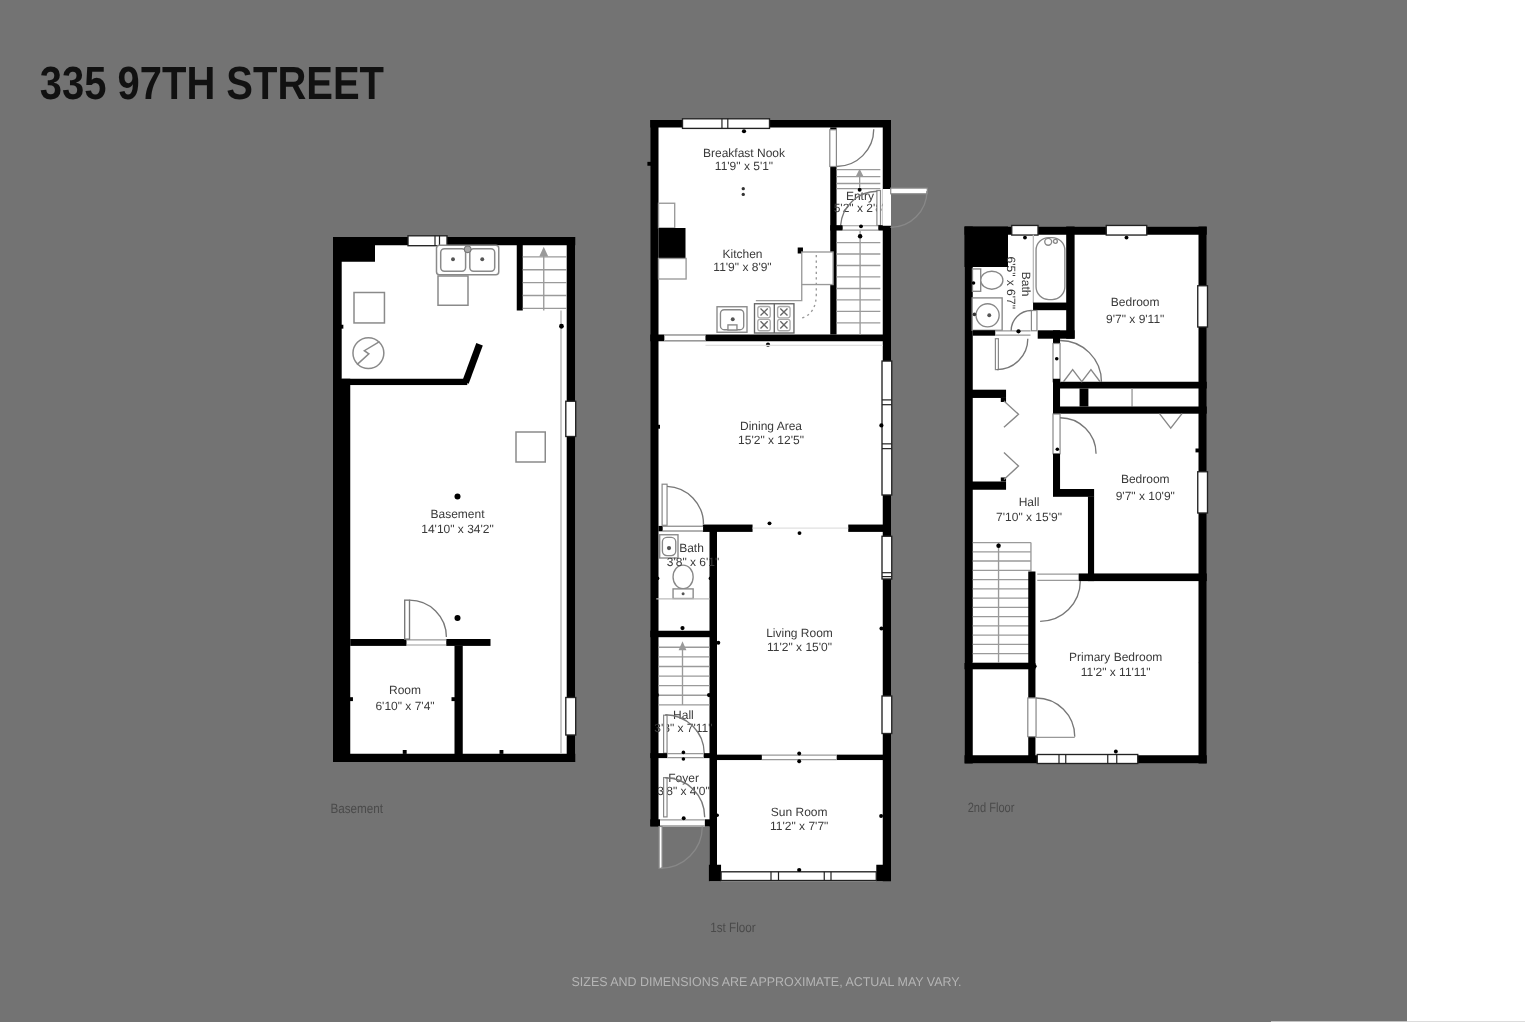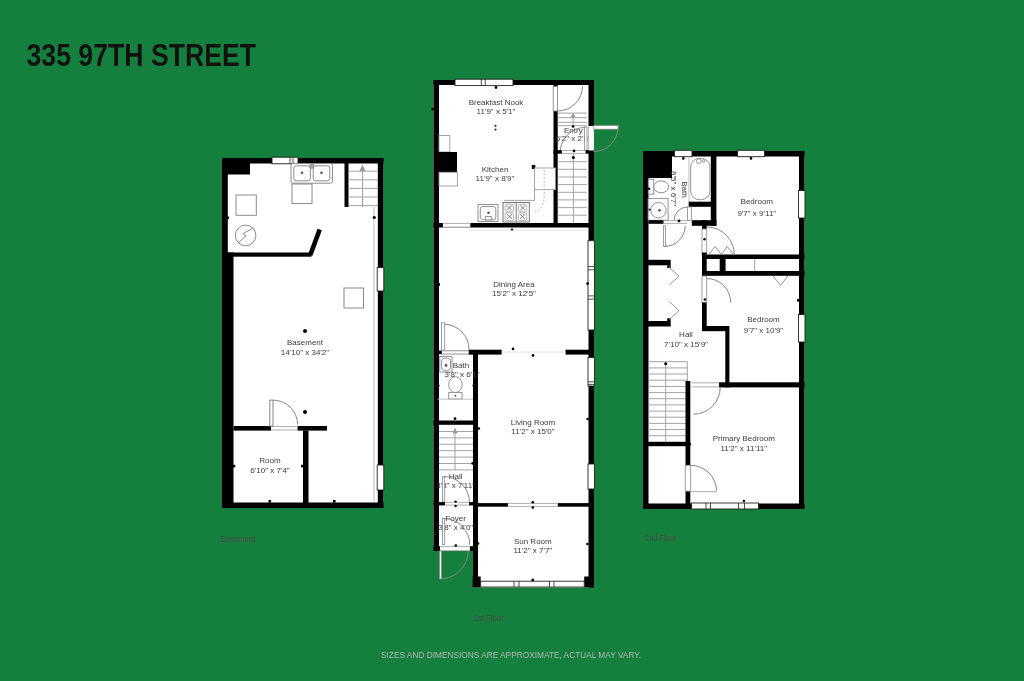--- a/index.html
+++ b/index.html
@@ -1,16 +1,16 @@
 <!DOCTYPE html>
 <html><head>
 <meta charset="utf-8">
 <style>
   html,body{margin:0;padding:0;background:#ffffff;}
-  #page{position:relative;width:1024px;height:681px;background:#15803d;overflow:hidden;
+  #page{position:relative;width:938px;height:681px;background:#737373;overflow:hidden;
         font-family:"Liberation Sans", sans-serif;}
   svg{position:absolute;left:0;top:0;}
   .rm{fill:#3a3a3a;font-size:8px;text-anchor:middle;font-family:"Liberation Sans",sans-serif;}
   .fl{fill:#4a4a4a;font-size:9px;font-family:"Liberation Sans",sans-serif;}
 </style>
 </head>
 <body>
 <div id="page">
 <svg width="1024" height="681" viewBox="0 0 1024 681">
 

